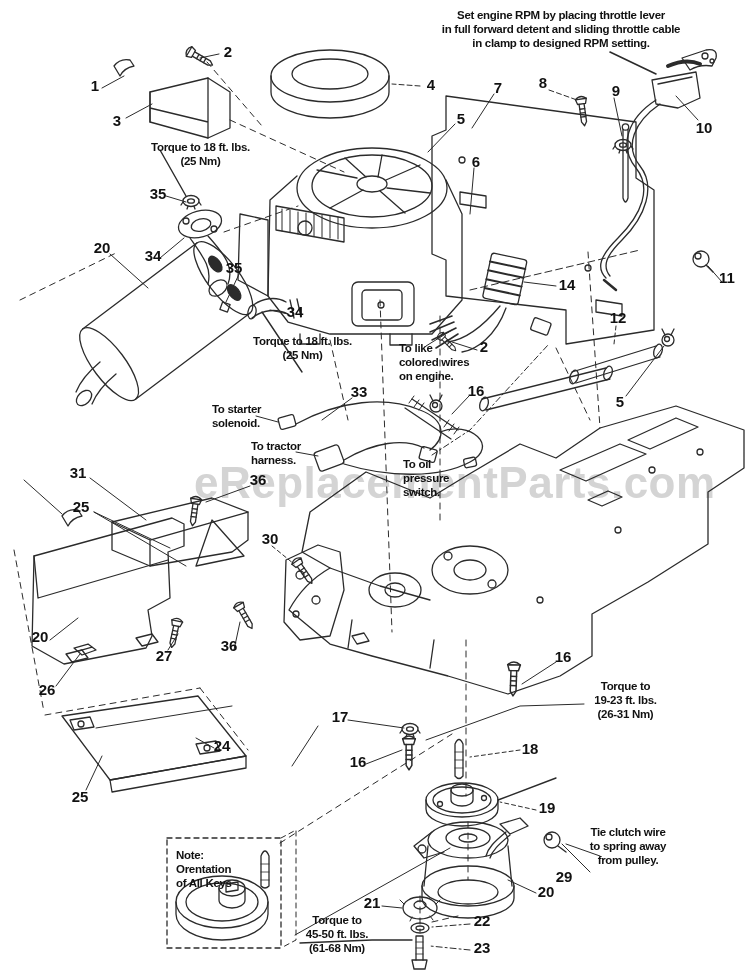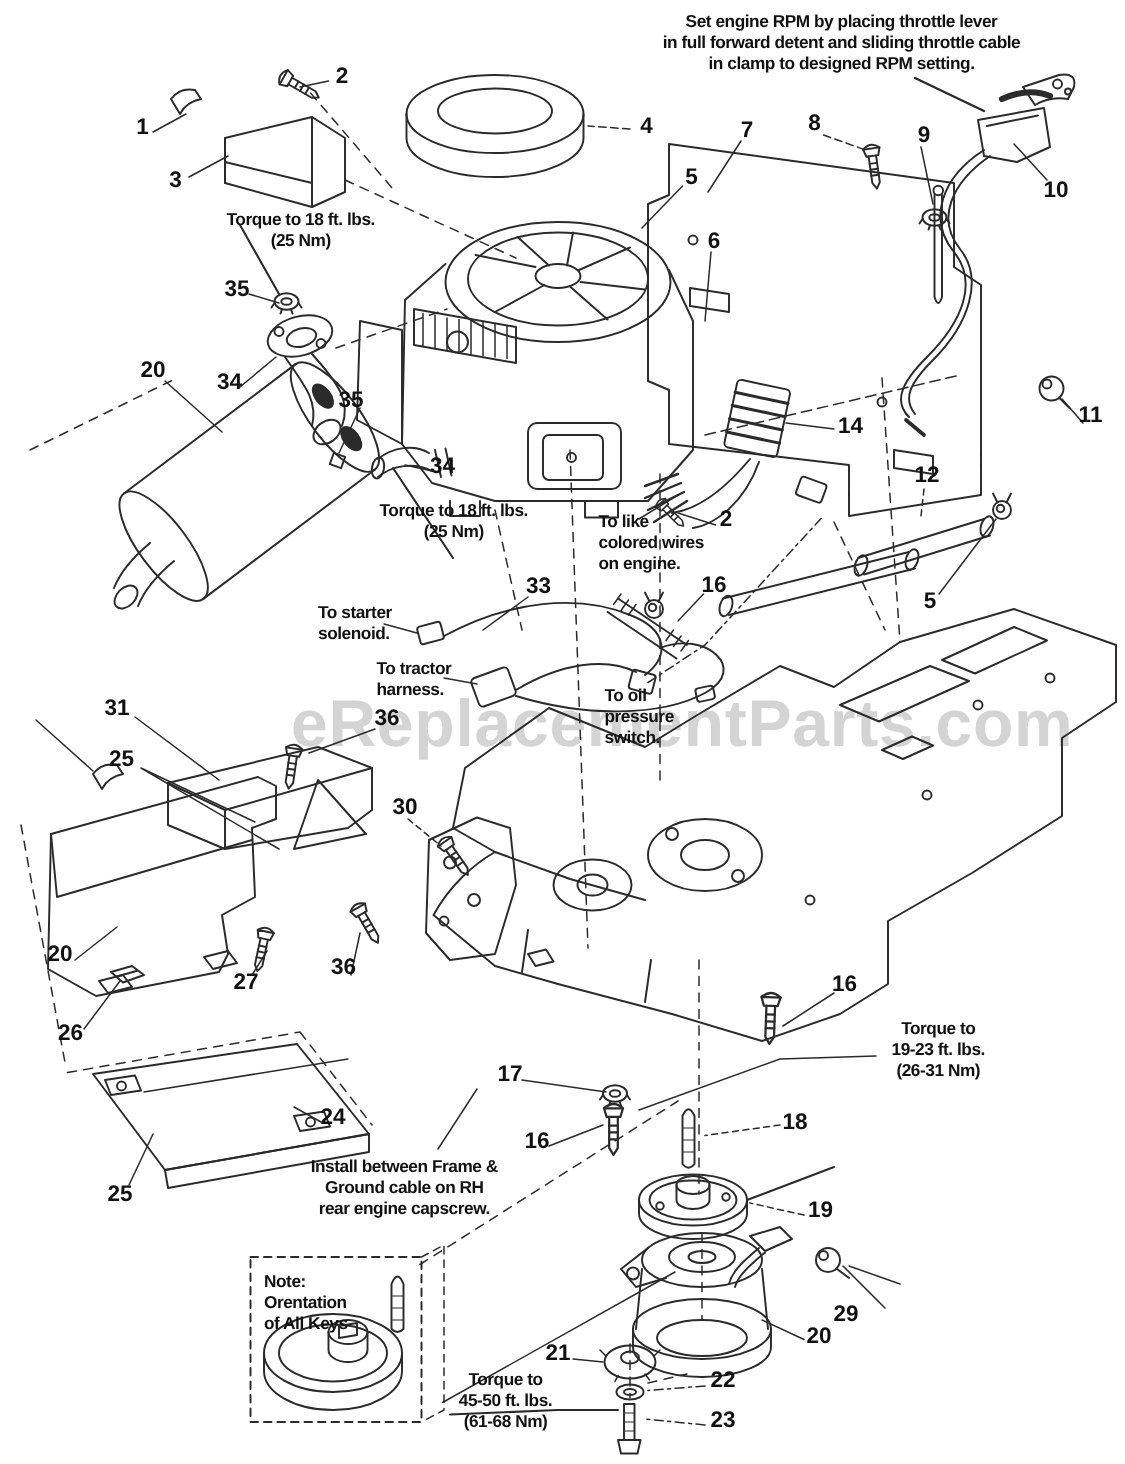--- a/index.html
+++ b/index.html
@@ -364,23 +364,23 @@
   <div class="note" style="left:212px;top:402px">To starter
 solenoid.</div>
   <div class="note" style="left:251px;top:439px">To tractor
 harness.</div>
   <div class="note" style="left:403px;top:457px">To oil
 pressure
 switch.</div>
   <div class="note center" style="left:558px;top:679px;width:135px">Torque to
 19-23 ft. lbs.
 (26-31 Nm)</div>
-  <div class="note center" style="left:162px;top:771px;width:215px">Install between Frame &amp;
-Ground cable on RH
-rear engine capscrew.</div>
+  <div class="note center" style="left:552px;top:825px;width:152px">Tie clutch wire
+to spring away
+from pulley.</div>
   <div class="note" style="left:176px;top:848px;width:80px">Note:
 Orentation
 of All Keys</div>
   <div class="note center" style="left:266px;top:913px;width:142px">Torque to
 45-50 ft. lbs.
 (61-68 Nm)</div>
 
   <div class="callout" style="left:95px;top:85px">1</div>
   <div class="callout" style="left:228px;top:51px">2</div>
   <div class="callout" style="left:117px;top:120px">3</div>

